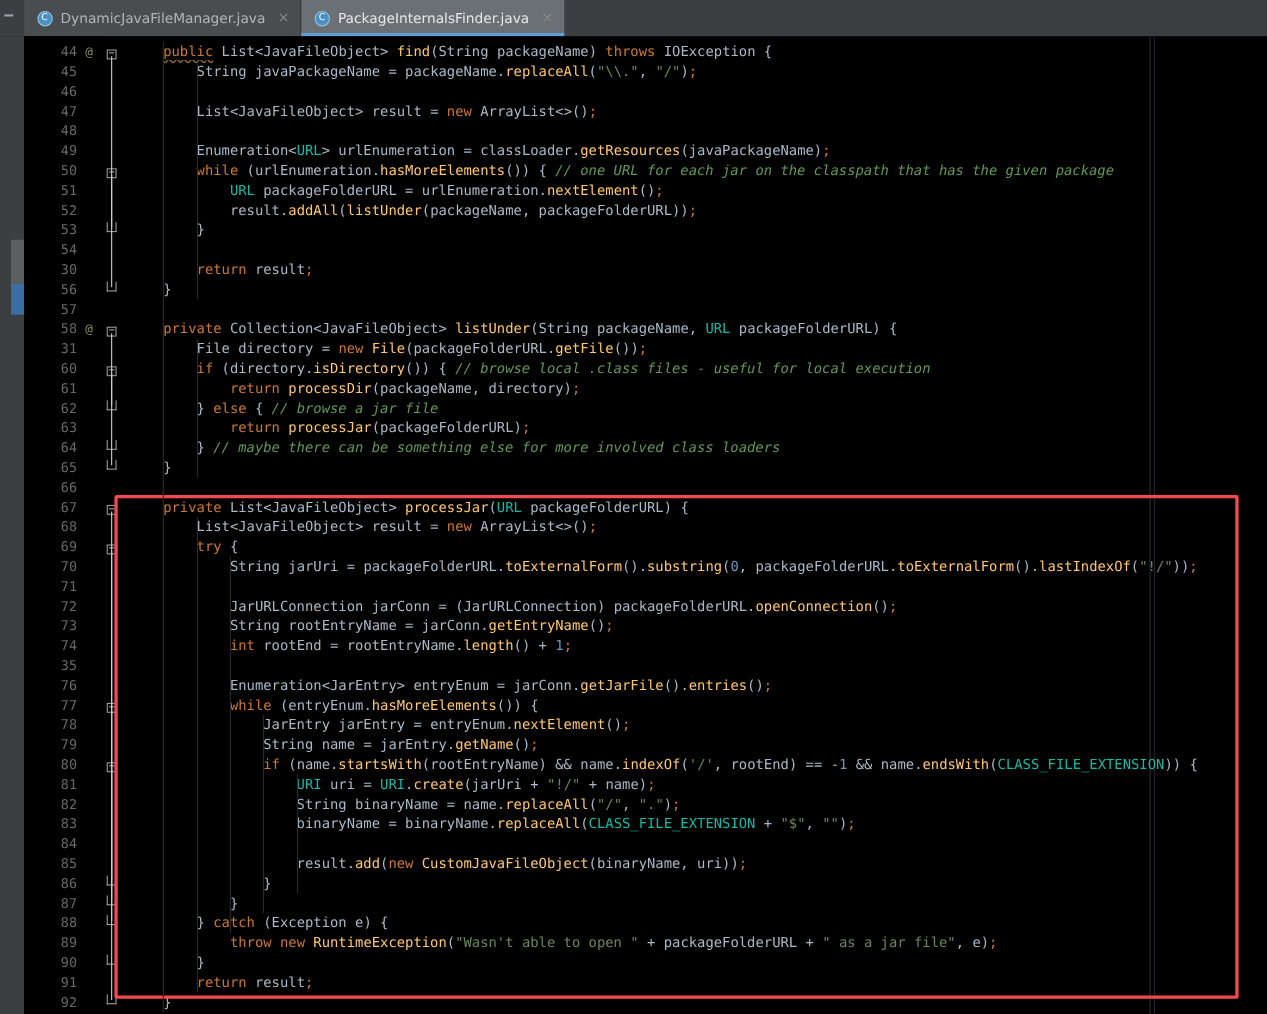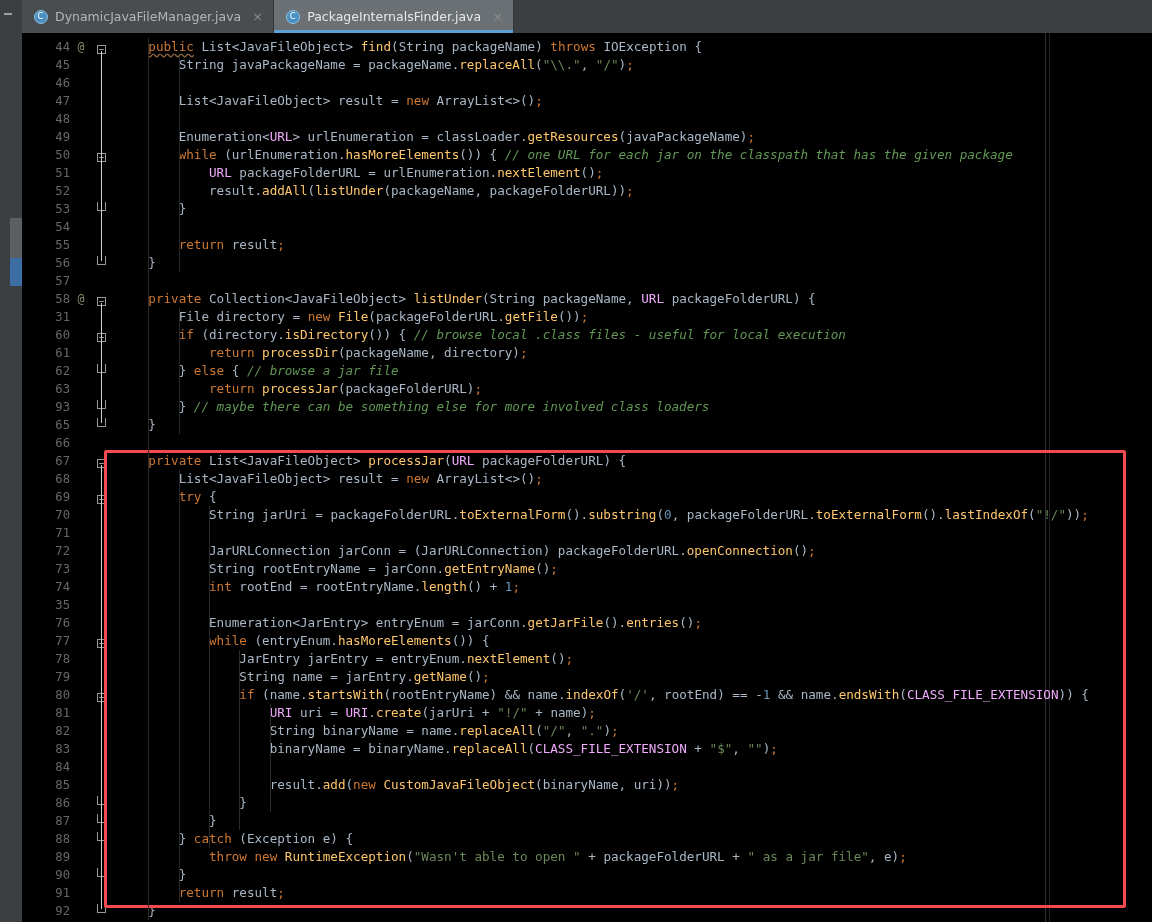--- a/index.html
+++ b/index.html
@@ -252,21 +252,21 @@
     border-radius: 2px;
     pointer-events: none;
   }
 
   
   .kw   { color: #cc7832; }
   .str  { color: #6a8759; }
   .num  { color: #6897bb; }
   .cmt  { color: #629755; font-style: italic; }
   .fn   { color: #ffc66d; }
-  .const{ color: #f0abfc; margin-top: 24px; }
+  .const{ color: #14b8a6; margin-top: 24px; }
   .punc { color: #a9b7c6; }
   .semi { color: #cc7832; }
   .ident{ color: #a9b7c6; }
   .wavy {
     text-decoration: underline;
     text-decoration-style: wavy;
     text-decoration-color: #8b6540;
     text-underline-offset: 2px;
   }
 </style>
@@ -310,30 +310,30 @@
           <div class="row" style="top: 23px; position: absolute;"><span class="ln">45</span><span class="code">        <span class="ident">String</span> <span class="ident">javaPackageName</span> <span class="punc">=</span> <span class="ident">packageName</span>.<span class="fn">replaceAll</span>(<span class="str">"\\."</span>, <span class="str">"/"</span>)<span class="semi">;</span></span></div>
           <div class="row" style="top: 41px; position: absolute;"><span class="ln">46</span><span class="code"></span></div>
           <div class="row" style="top: 59px; position: absolute;"><span class="ln">47</span><span class="code">        <span class="ident">List</span>&lt;<span class="ident">JavaFileObject</span>&gt; <span class="ident">result</span> <span class="punc">=</span> <span class="kw">new</span> <span class="ident">ArrayList</span>&lt;&gt;()<span class="semi">;</span></span></div>
           <div class="row" style="top: 77px; position: absolute;"><span class="ln">48</span><span class="code"></span></div>
           <div class="row" style="top: 95px; position: absolute;"><span class="ln">49</span><span class="code">        <span class="ident">Enumeration</span>&lt;<span class="const">URL</span>&gt; <span class="ident">urlEnumeration</span> <span class="punc">=</span> <span class="ident">classLoader</span>.<span class="fn">getResources</span>(<span class="ident">javaPackageName</span>)<span class="semi">;</span></span></div>
           <div class="row" style="top: 113px; position: absolute;"><span class="ln">50</span><span class="fold"><span class="box">−</span></span><span class="code">        <span class="kw">while</span> (<span class="ident">urlEnumeration</span>.<span class="fn">hasMoreElements</span>()) { <span class="cmt">// one URL for each jar on the classpath that has the given package</span></span></div>
           <div class="row" style="top: 131px; position: absolute;"><span class="ln">51</span><span class="code">            <span class="const">URL</span> <span class="ident">packageFolderURL</span> <span class="punc">=</span> <span class="ident">urlEnumeration</span>.<span class="fn">nextElement</span>()<span class="semi">;</span></span></div>
           <div class="row" style="top: 149px; position: absolute;"><span class="ln">52</span><span class="code">            <span class="ident">result</span>.<span class="fn">addAll</span>(<span class="fn">listUnder</span>(<span class="ident">packageName</span>, <span class="ident">packageFolderURL</span>))<span class="semi">;</span></span></div>
           <div class="row" style="top: 167px; position: absolute;"><span class="ln">53</span><span class="fold"><span class="arrowdown">&nbsp;</span></span><span class="code">        }</span></div>
           <div class="row" style="top: 185px; position: absolute;"><span class="ln">54</span><span class="code"></span></div>
-          <div class="row" style="top: 203px; position: absolute;"><span class="ln">55</span><span class="code">        <span class="kw">return</span> <span class="ident">result</span><span class="semi">;</span></span></div>
+          <div class="row" style="top: 203px; position: absolute;"><span class="ln">30</span><span class="code">        <span class="kw">return</span> <span class="ident">result</span><span class="semi">;</span></span></div>
           <div class="row" style="top: 221px; position: absolute;"><span class="ln">56</span><span class="fold"><span class="arrowdown">&nbsp;</span></span><span class="code">    }</span></div>
           <div class="row" style="top: 239px; position: absolute;"><span class="ln">57</span><span class="code"></span></div>
           <div class="row" style="top: 257px; position: absolute;"><span class="ln">58</span><span class="ann">@</span><span class="fold"><span class="box">−</span></span><span class="code">    <span class="kw">private</span> <span class="ident">Collection</span>&lt;<span class="ident">JavaFileObject</span>&gt; <span class="fn">listUnder</span>(<span class="ident">String</span> <span class="ident">packageName</span>, <span class="const">URL</span> <span class="ident">packageFolderURL</span>) {</span></div>
           <div class="row" style="top: 275px; position: absolute;"><span class="ln">31</span><span class="code">        <span class="ident">File</span> <span class="ident">directory</span> <span class="punc">=</span> <span class="kw">new</span> <span class="fn">File</span>(<span class="ident">packageFolderURL</span>.<span class="fn">getFile</span>())<span class="semi">;</span></span></div>
           <div class="row" style="top: 293px; position: absolute;"><span class="ln">60</span><span class="fold"><span class="box">−</span></span><span class="code">        <span class="kw">if</span> (<span class="ident">directory</span>.<span class="fn">isDirectory</span>()) { <span class="cmt">// browse local .class files - useful for local execution</span></span></div>
           <div class="row" style="top: 311px; position: absolute;"><span class="ln">61</span><span class="code">            <span class="kw">return</span> <span class="fn">processDir</span>(<span class="ident">packageName</span>, <span class="ident">directory</span>)<span class="semi">;</span></span></div>
           <div class="row" style="top: 329px; position: absolute;"><span class="ln">62</span><span class="fold"><span class="arrowdown">&nbsp;</span></span><span class="code">        } <span class="kw">else</span> { <span class="cmt">// browse a jar file</span></span></div>
           <div class="row" style="top: 347px; position: absolute;"><span class="ln">63</span><span class="code">            <span class="kw">return</span> <span class="fn">processJar</span>(<span class="ident">packageFolderURL</span>)<span class="semi">;</span></span></div>
-          <div class="row" style="top: 365px; position: absolute;"><span class="ln">93</span><span class="fold"><span class="arrowdown">&nbsp;</span></span><span class="code">        } <span class="cmt">// maybe there can be something else for more involved class loaders</span></span></div>
+          <div class="row" style="top: 365px; position: absolute;"><span class="ln">64</span><span class="fold"><span class="arrowdown">&nbsp;</span></span><span class="code">        } <span class="cmt">// maybe there can be something else for more involved class loaders</span></span></div>
           <div class="row" style="top: 383px; position: absolute;"><span class="ln">65</span><span class="fold"><span class="arrowdown">&nbsp;</span></span><span class="code">    }</span></div>
           <div class="row" style="top: 401px; position: absolute;"><span class="ln">66</span><span class="code"></span></div>
           <div class="row" style="top: 419px; position: absolute;"><span class="ln">67</span><span class="fold"><span class="box">−</span></span><span class="code">    <span class="kw">private</span> <span class="ident">List</span>&lt;<span class="ident">JavaFileObject</span>&gt; <span class="fn">processJar</span>(<span class="const">URL</span> <span class="ident">packageFolderURL</span>) {</span></div>
           <div class="row" style="top: 437px; position: absolute;"><span class="ln">68</span><span class="code">        <span class="ident">List</span>&lt;<span class="ident">JavaFileObject</span>&gt; <span class="ident">result</span> <span class="punc">=</span> <span class="kw">new</span> <span class="ident">ArrayList</span>&lt;&gt;()<span class="semi">;</span></span></div>
           <div class="row" style="top: 455px; position: absolute;"><span class="ln">69</span><span class="fold"><span class="box">−</span></span><span class="code">        <span class="kw">try</span> {</span></div>
           <div class="row" style="top: 473px; position: absolute;"><span class="ln">70</span><span class="code">            <span class="ident">String</span> <span class="ident">jarUri</span> <span class="punc">=</span> <span class="ident">packageFolderURL</span>.<span class="fn">toExternalForm</span>().<span class="fn">substring</span>(<span class="num">0</span>, <span class="ident">packageFolderURL</span>.<span class="fn">toExternalForm</span>().<span class="fn">lastIndexOf</span>(<span class="str">"!/"</span>))<span class="semi">;</span></span></div>
           <div class="row" style="top: 491px; position: absolute;"><span class="ln">71</span><span class="code"></span></div>
           <div class="row" style="top: 509px; position: absolute;"><span class="ln">72</span><span class="code">            <span class="ident">JarURLConnection</span> <span class="ident">jarConn</span> <span class="punc">=</span> (<span class="ident">JarURLConnection</span>) <span class="ident">packageFolderURL</span>.<span class="fn">openConnection</span>()<span class="semi">;</span></span></div>
           <div class="row" style="top: 527px; position: absolute;"><span class="ln">73</span><span class="code">            <span class="ident">String</span> <span class="ident">rootEntryName</span> <span class="punc">=</span> <span class="ident">jarConn</span>.<span class="fn">getEntryName</span>()<span class="semi">;</span></span></div>
           <div class="row" style="top: 545px; position: absolute;"><span class="ln">74</span><span class="code">            <span class="kw">int</span> <span class="ident">rootEnd</span> <span class="punc">=</span> <span class="ident">rootEntryName</span>.<span class="fn">length</span>() <span class="punc">+</span> <span class="num">1</span><span class="semi">;</span></span></div>

